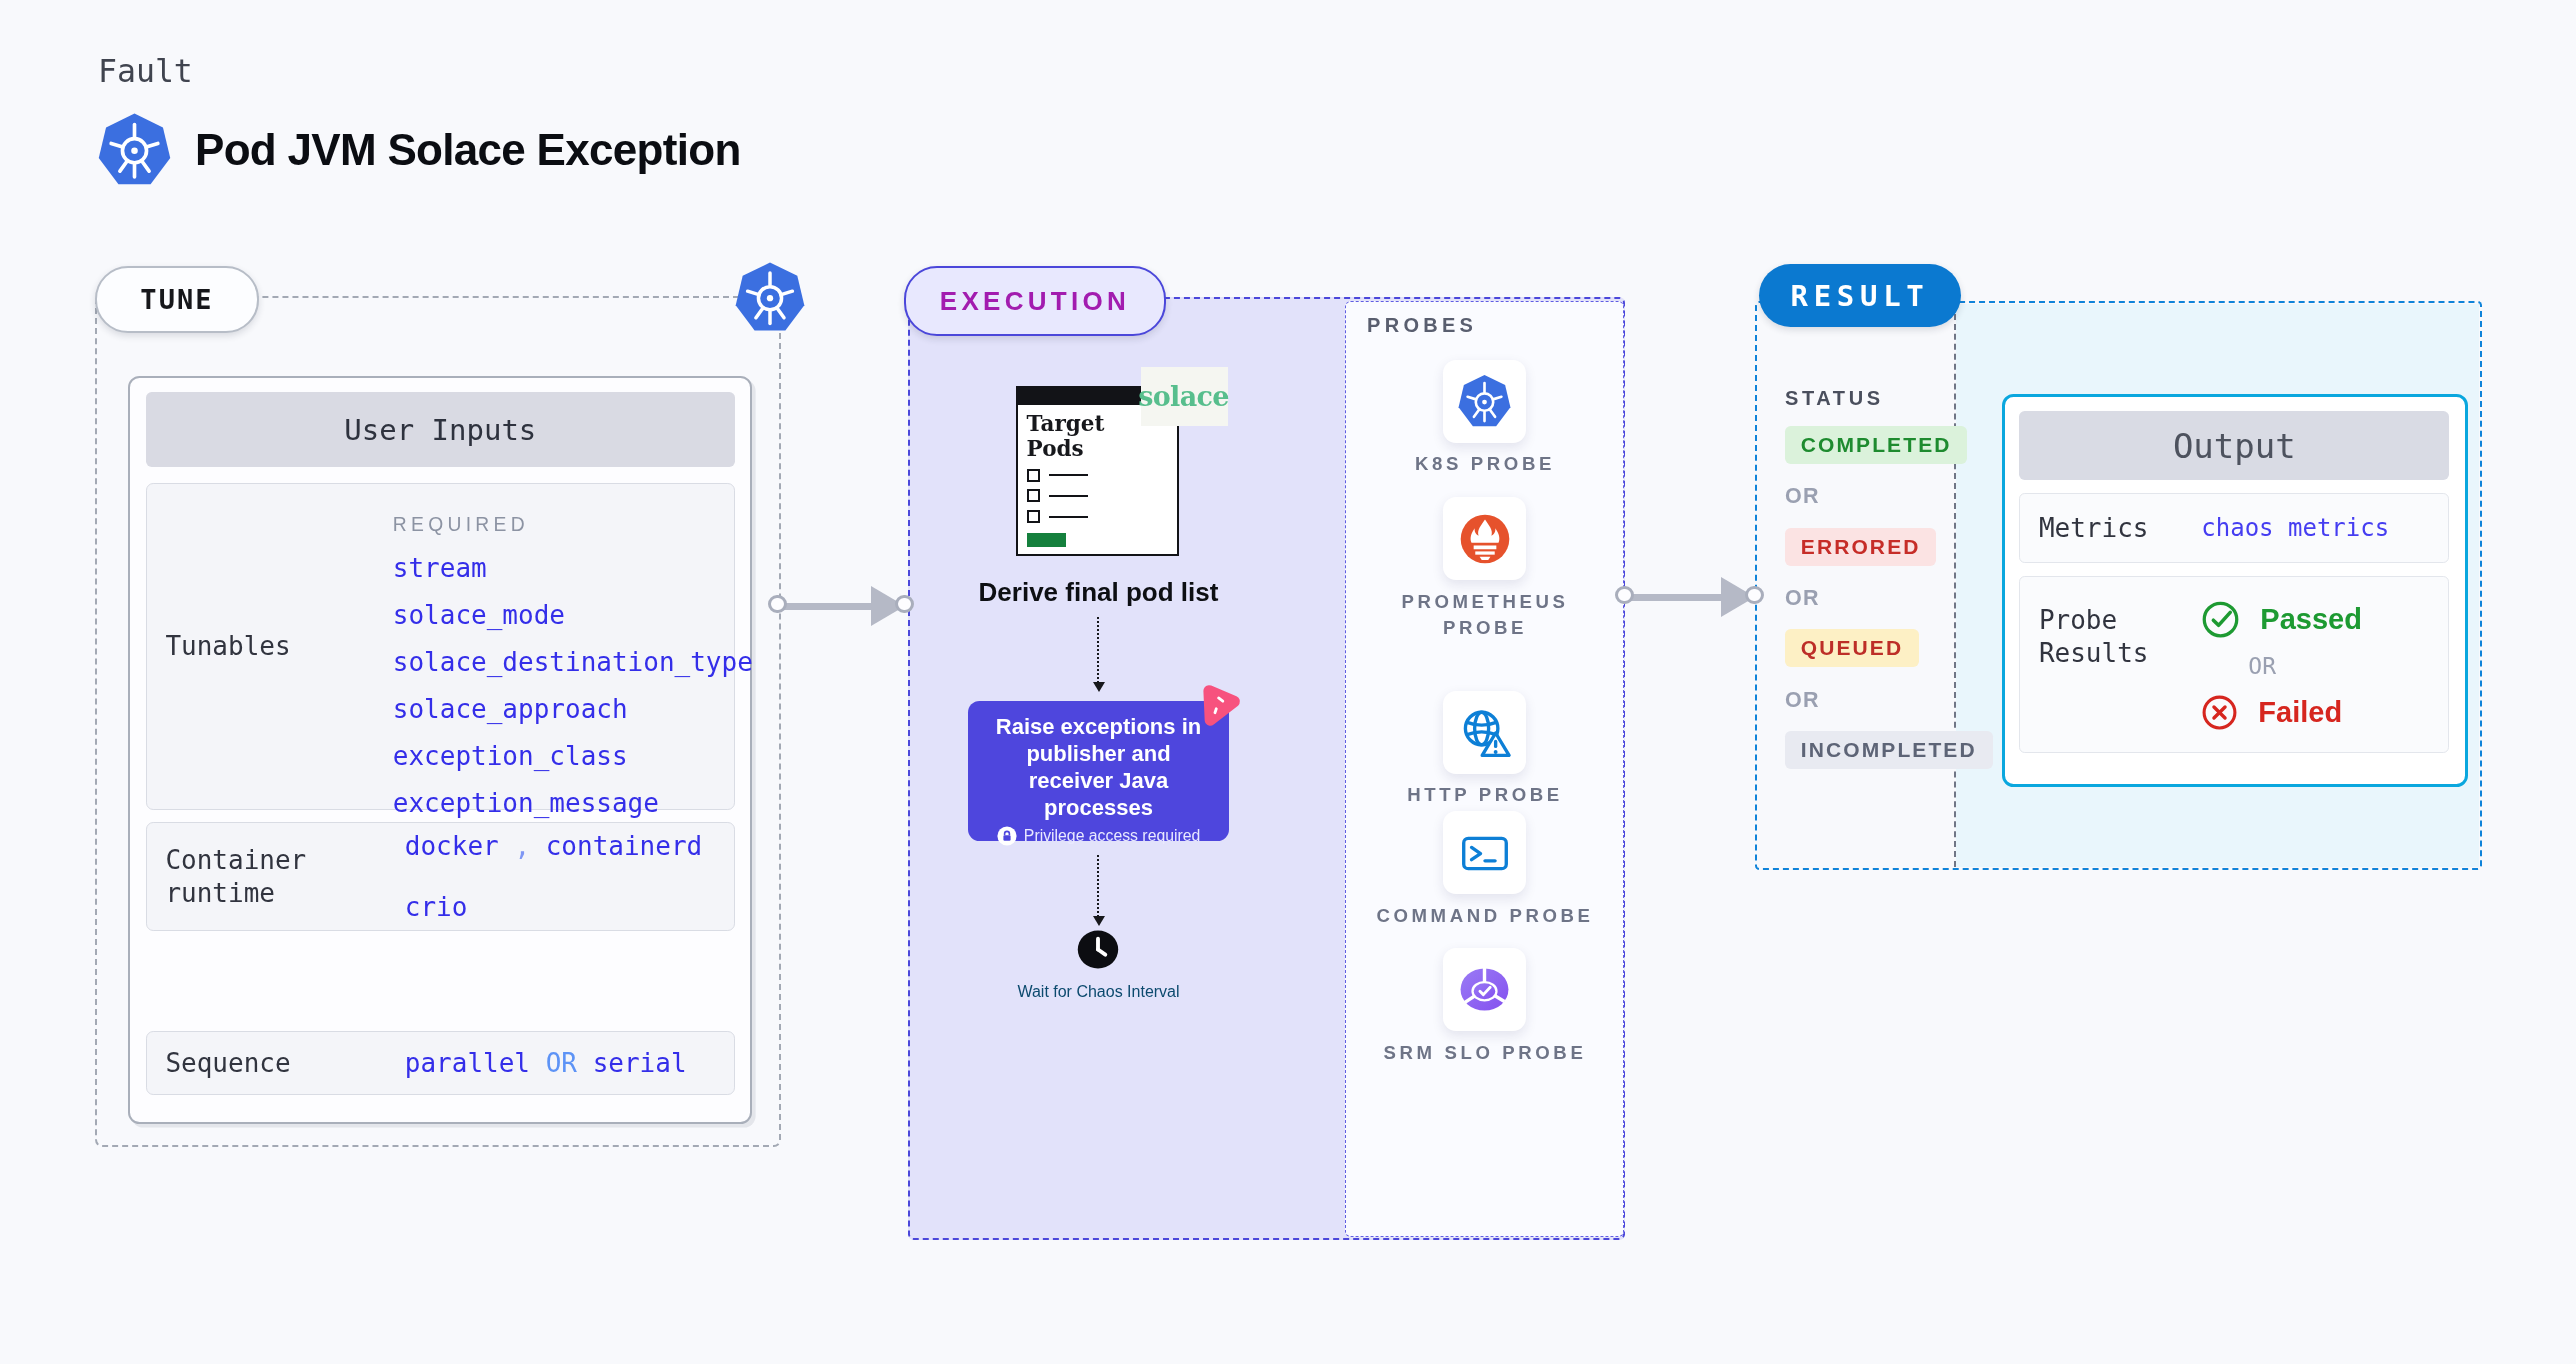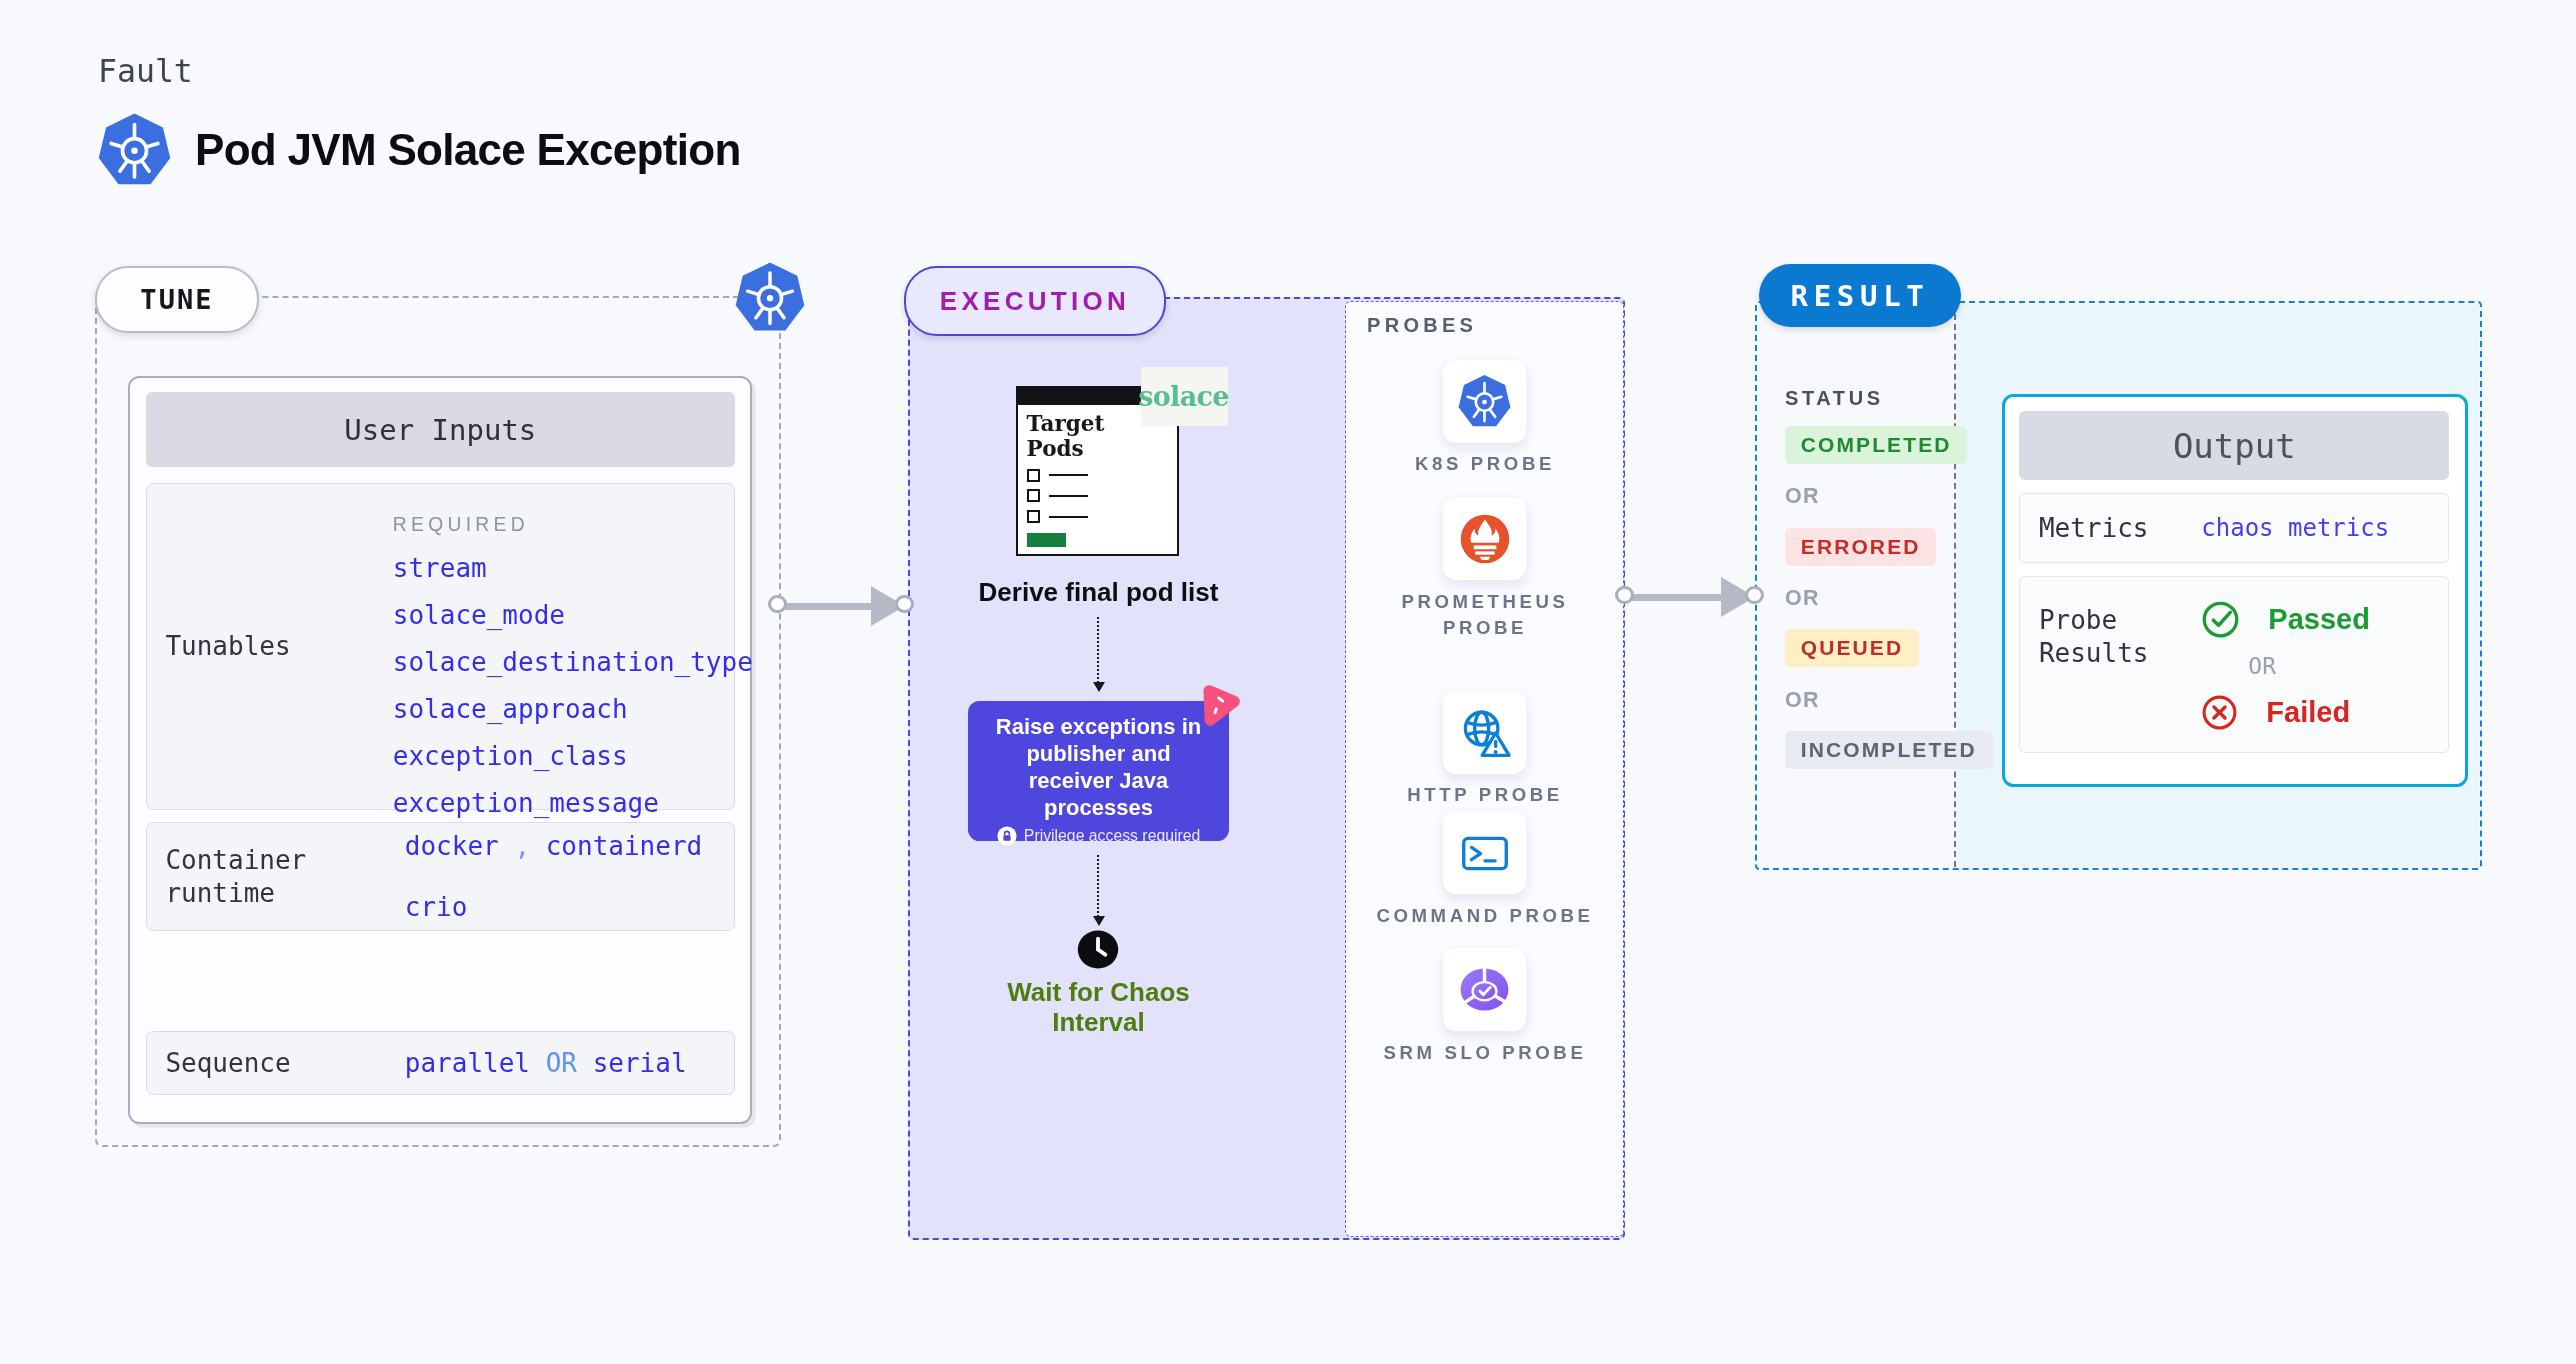--- a/index.html
+++ b/index.html
@@ -64,21 +64,21 @@
   .dotarrow{position:absolute;width:0;border-left:2.9px dotted #17181c;}
   .dotarrow::after{content:"";position:absolute;bottom:-8.6px;left:-6.4px;border-left:6.4px solid transparent;border-right:6.4px solid transparent;border-top:10.7px solid #17181c;}
   .dotarrow-a{left:1097px;top:617px;height:66px;}
   .dotarrow-b{left:1097px;top:855px;height:62px;}
   .action-box{left:968px;top:701px;width:261px;height:140px;background:#4e46dd;border-radius:11.5px;color:#fff;text-align:center;box-sizing:border-box;padding:11.5px 14.3px 0 14.3px;z-index:2;}
   .action-text{font-size:22px;line-height:27px;font-weight:bold;}
   .priv-row{display:flex;align-items:center;justify-content:center;gap:7.2px;margin-top:5px;}
   .priv-note{font-size:15.8px;color:#e9e9ff;}
   .litmus{position:absolute;right:-14.3px;top:-20px;width:47px;height:47px;transform:rotate(-8deg);}
   .clock{left:1075px;top:928px;width:46px;height:43px;}
-  .wait-caption{left:998px;top:977px;width:201px;text-align:center;font-size:26px;line-height:30px;font-weight:bold;color:#4d7c0f;}
+  .wait-caption{left:998px;top:977px;width:201px;text-align:center;font-size:16px;line-height:30px;font-weight:normal;color:#0c4a6e;}
 
   
   .probes-heading{left:1367px;top:314px;font-size:20px;font-weight:bold;letter-spacing:4.3px;color:#595e6f;z-index:3;}
   .tile{position:absolute;left:1443px;width:83px;height:83px;background:#fff;border-radius:13px;box-shadow:0 4.3px 11.5px rgba(30,34,90,.10);display:flex;align-items:center;justify-content:center;z-index:3;}
   .tile-k8s{top:360px;} .tile-prom{top:497px;} .tile-http{top:691px;} .tile-cmd{top:811px;} .tile-srm{top:948px;}
   .plabel{position:absolute;left:1363px;width:244px;text-align:center;font-size:18.6px;font-weight:bold;letter-spacing:3.6px;color:#6e7487;line-height:26px;z-index:3;}
   .plabel-k8s{top:451px;} .plabel-prom{top:589px;} .plabel-http{top:782px;} .plabel-cmd{top:903px;} .plabel-srm{top:1040px;}
 
   
   .result-cyan{left:1956px;top:304px;width:523px;height:563px;background:#e9f6fc;}
@@ -95,21 +95,21 @@
 
   .output-box{left:2002px;top:394px;width:466px;height:393px;background:#fff;border:3.6px solid #0aa7de;border-radius:11.5px;box-sizing:border-box;z-index:3;}
   .out-header{position:absolute;left:14.3px;top:14.3px;width:430px;height:69px;background:#d9dbe4;border-radius:5.7px;display:flex;align-items:center;justify-content:center;font-family:"DejaVu Sans Mono",monospace;font-size:34px;color:#4d525e;}
   .out-row{position:absolute;left:14.3px;width:430px;background:#fafbfd;border:1.4px solid #e3e6ec;border-radius:5.7px;box-sizing:border-box;}
   .out-row-metrics{top:96px;height:70px;}
   .out-row-probe{top:179px;height:177px;}
   .out-label{position:absolute;left:18.6px;top:0;bottom:0;display:flex;align-items:center;font-family:"DejaVu Sans Mono",monospace;font-size:26px;line-height:33px;color:#31343f;width:136px;}
   .out-label-top{align-items:flex-start;padding-top:27px;box-sizing:border-box;}
   .out-value{position:absolute;left:181px;top:0;bottom:0;display:flex;align-items:center;font-family:"DejaVu Sans Mono",monospace;font-size:24px;color:#453df1;}
   .probe-res-col{position:absolute;left:181px;top:23px;}
-  .res-line{display:flex;align-items:center;gap:28px;}
+  .res-line{display:flex;align-items:center;gap:20px;}
   .passed-text{font-size:29px;font-weight:bold;color:#1d9a32;}
   .failed-text{font-size:29px;font-weight:bold;color:#d6261f;}
   .out-or{margin:14.3px 0 14.3px 47px;font-family:"DejaVu Sans Mono",monospace;font-size:23px;color:#9aa0b1;}
   .lock-badge{width:20px;height:20px;}
 </style>
 </head>
 <body>
 
 <svg width="0" height="0" style="position:absolute" aria-hidden="true">
   <defs>

